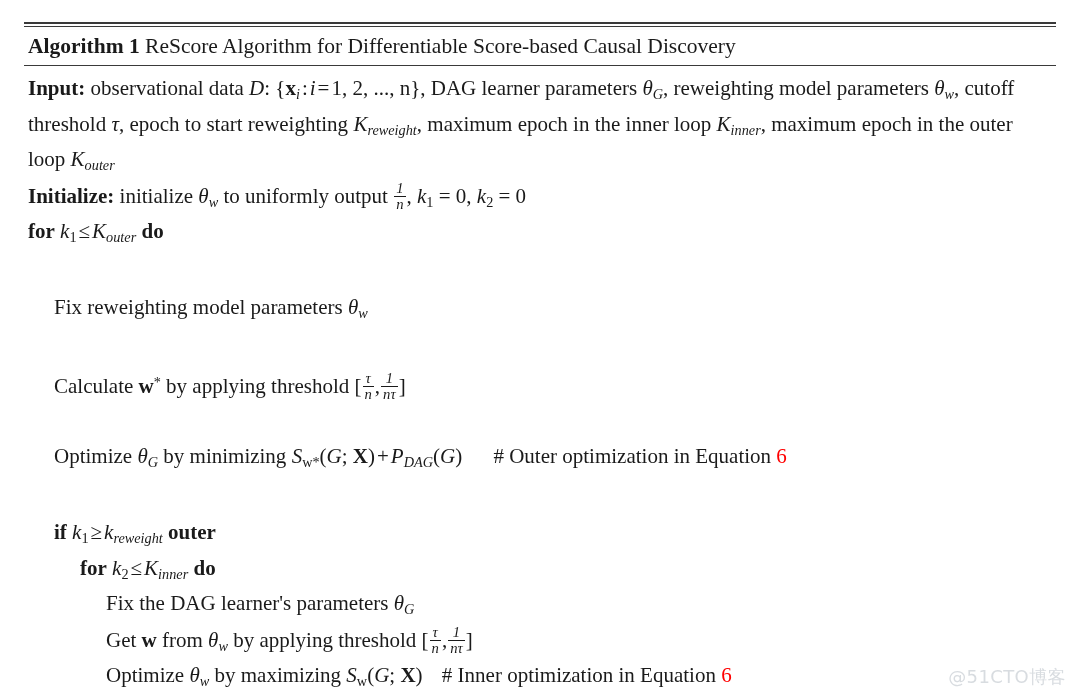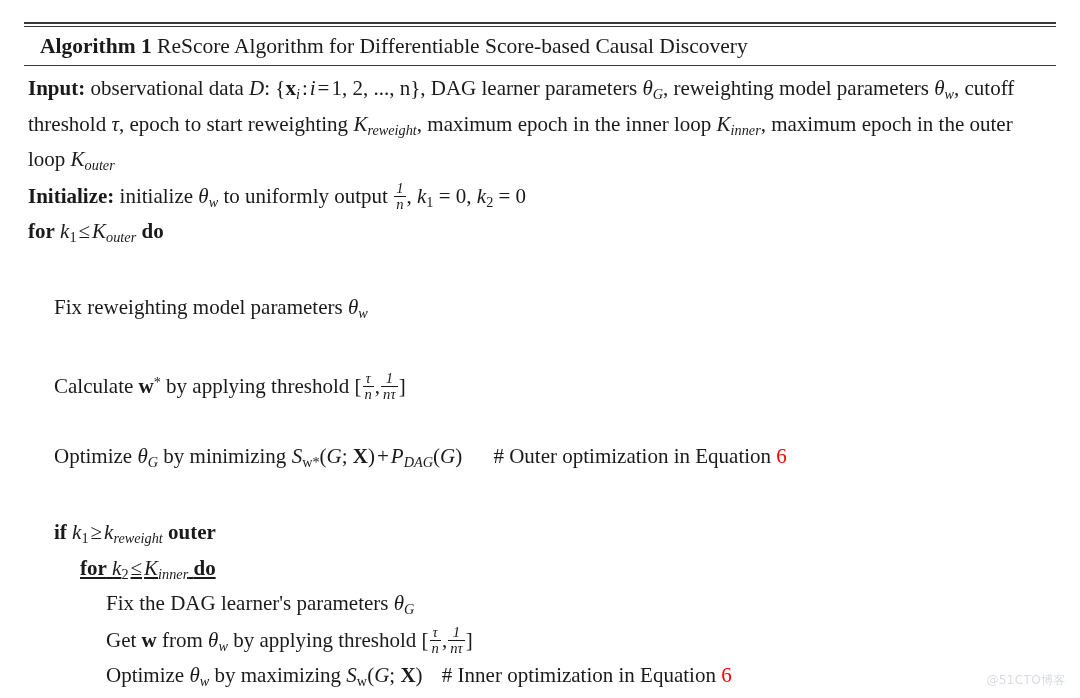--- a/index.html
+++ b/index.html
@@ -36,36 +36,36 @@
     margin: 0;
   }
 
   
   .caption {
     font-size: 21.5px;
     line-height: 31px;
     padding: 4px 2px 3px 4px;
     white-space: nowrap;
   }
-  .caption b { font-weight: bold; margin-left: 12px; }
+  .caption b { font-weight: bold; }
 
   
   .algo-body {
     padding: 8px 2px 8px 4px;
     font-size: 21px;
     line-height: 29.6px;
   }
   .line {
     white-space: nowrap;
     position: relative;
   }
   .line.wrap { white-space: normal; }
 
   .ind1 { padding-left: 26px; margin-top: 40px; }
-  .ind2 { padding-left: 52px; text-decoration: underline; }
+  .ind2 { padding-left: 52px; }
   .ind3 { padding-left: 78px; }
 
   b.kw { font-weight: bold; }
 
   
   .mi { font-style: italic; font-family: "Liberation Serif", serif; }
   .mb { font-weight: bold; font-style: normal; }
   .mn { font-style: normal; }
   .cal {
     font-family: "Liberation Serif", serif;
@@ -110,21 +110,21 @@
   .red { color: #ff0000; }
 
   .comment { font-style: normal; }
 
   
   #watermark {
     position: absolute;
     right: 14px;
     bottom: 9px;
     font-family: "DejaVu Sans", "Liberation Sans", sans-serif;
-    font-size: 12px;
+    font-size: 18px;
     color: #d8dce0;
     letter-spacing: 0.4px;
     user-select: none;
   }
 
   .sp-lg { display: inline-block; width: 26px; }
   .sp-md { display: inline-block; width: 14px; }
 </style>
 </head>
 <body>

